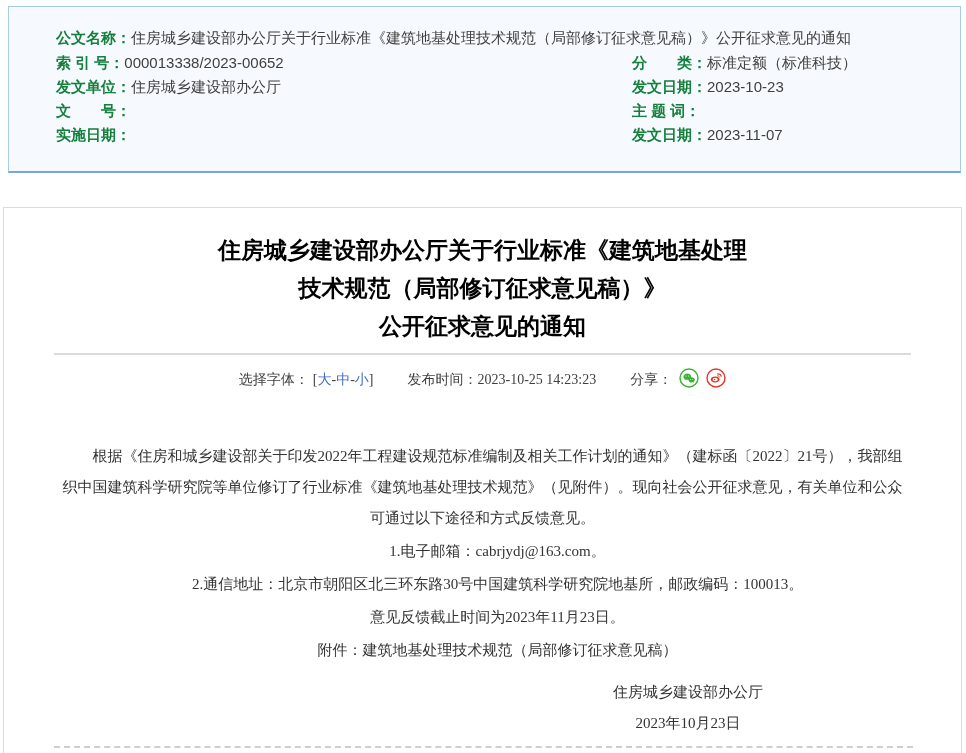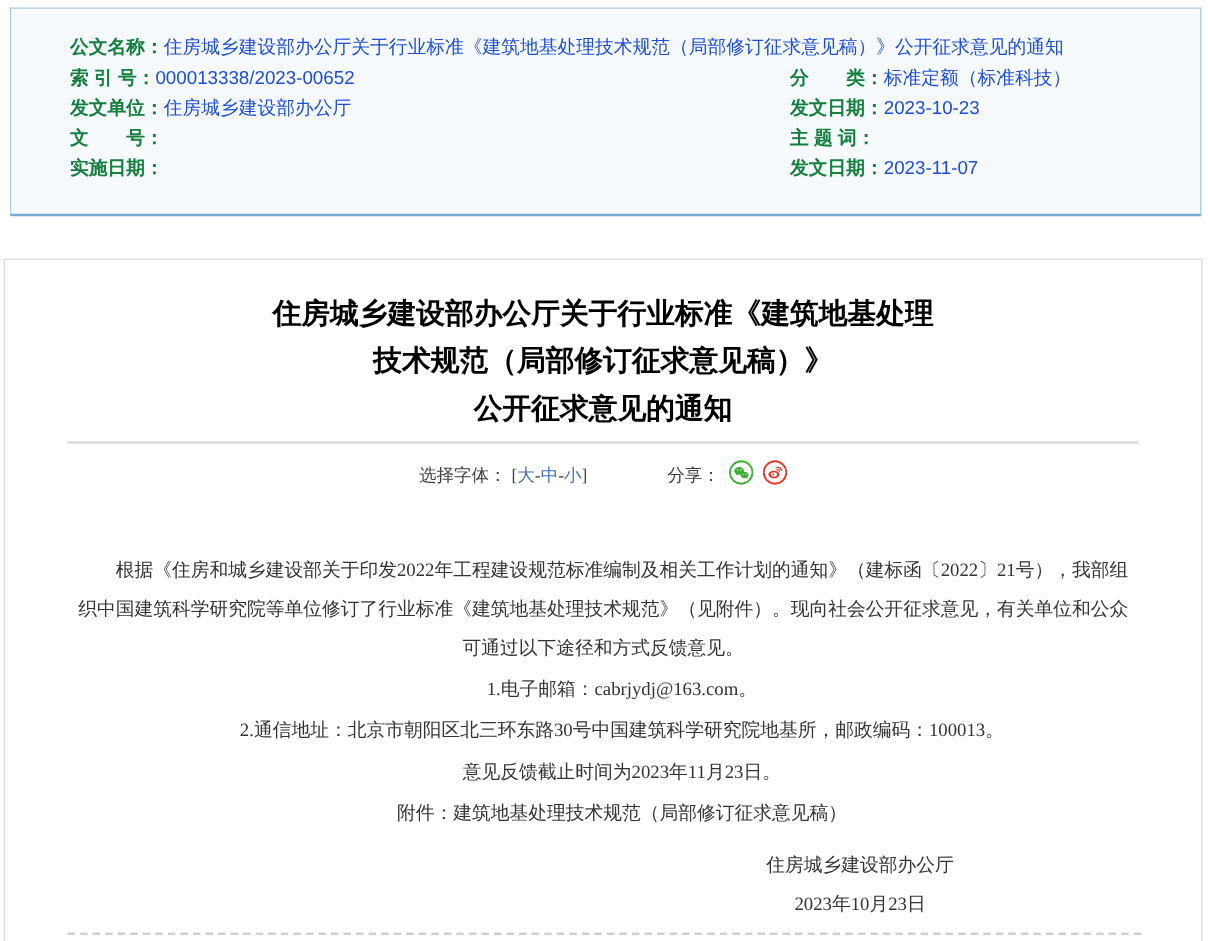--- a/index.html
+++ b/index.html
@@ -15,21 +15,21 @@
     background:#f6fafe;
     border:1px solid #a9cbea; border-bottom:2px solid #78a7d6;
     padding:23px 45px 0 47px;
   }
   .meta-row-full { font-size:15px; line-height:15px; margin-bottom:10px; white-space:nowrap; overflow:hidden; }
   .meta-grid {
     display:grid; grid-template-columns:1fr 283px; row-gap:9px;
     font-size:15px; line-height:15px;
   }
   .meta-label { font-weight:bold; color:#15803d; white-space:pre; }
-  .meta-value { color:#1d4ed8; white-space:pre;margin-top:24px; }
+  .meta-value { color:#404040; white-space:pre;margin-top:24px; }
 
   
   .doc-panel {
     position:absolute; left:3px; top:207px; width:959px; height:546px;
     background:#ffffff; border:1px solid #d7dce0; border-bottom:none;
     padding:24px 30px 0;
     font-family:Liberation Serif, serif;
   }
   .doc-title {
     text-align:center; font-weight:bold; color:#000;
@@ -104,20 +104,21 @@
     <div>技术规范（局部修订征求意见稿）》</div>
     <div>公开征求意见的通知</div>
   </div>
 
   <div class="doc-divider"></div>
 
   <div class="doc-toolbar">
     <span>选择字体：</span>
       <span class="font-links"><span>[</span><a class="font-link">大</a><span>-</span><a class="font-link">中</a><span>-</span><a class="font-link">小</a><span>]</span></span>
     <span class="tb-gap"></span>
+    <span>发布时间：2023-10-25 14:23:23</span>
     <span class="tb-gap"></span>
     <span>分享：</span>
     <span class="share-icon">
       <svg width="20" height="20" viewBox="0 0 24 24">
         <circle cx="12" cy="12" r="10.8" fill="none" stroke="#3eb135" stroke-width="1.7"></circle>
         <path d="M10 6.6c-2.6 0-4.7 1.7-4.7 3.8 0 1.2.7 2.2 1.7 2.9l-.5 1.5 1.8-.9c.5.2 1.1.3 1.7.3 2.6 0 4.7-1.7 4.7-3.8S12.6 6.6 10 6.6z" fill="#3eb135"></path>
         <path d="M15.2 11.2c-2.1 0-3.8 1.4-3.8 3.1 0 1.7 1.7 3.1 3.8 3.1.5 0 .9-.1 1.3-.2l1.5.7-.4-1.3c.8-.6 1.4-1.4 1.4-2.3 0-1.7-1.7-3.1-3.8-3.1z" fill="#3eb135"></path>
         <circle cx="8.4" cy="9.6" r="0.65" fill="#fff"></circle>
         <circle cx="11.6" cy="9.6" r="0.65" fill="#fff"></circle>
         <circle cx="14" cy="13.7" r="0.55" fill="#fff"></circle>

